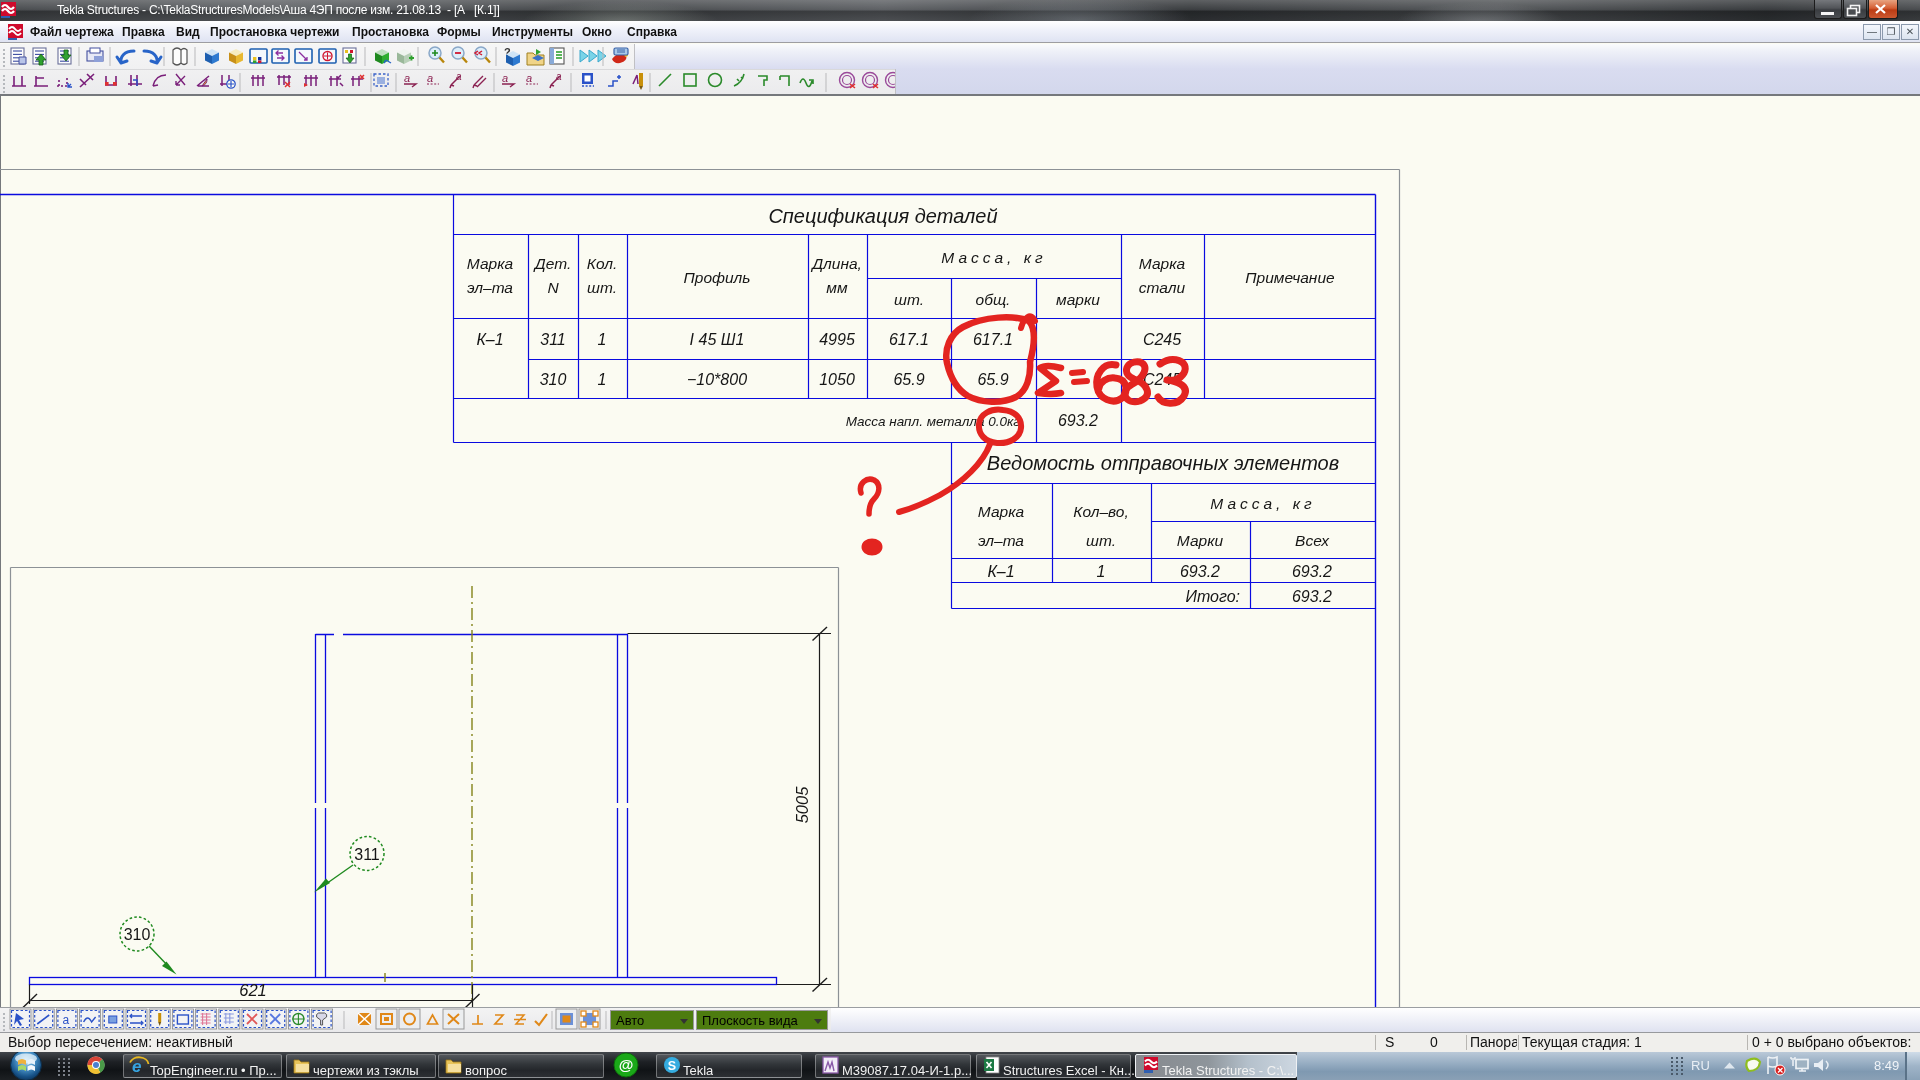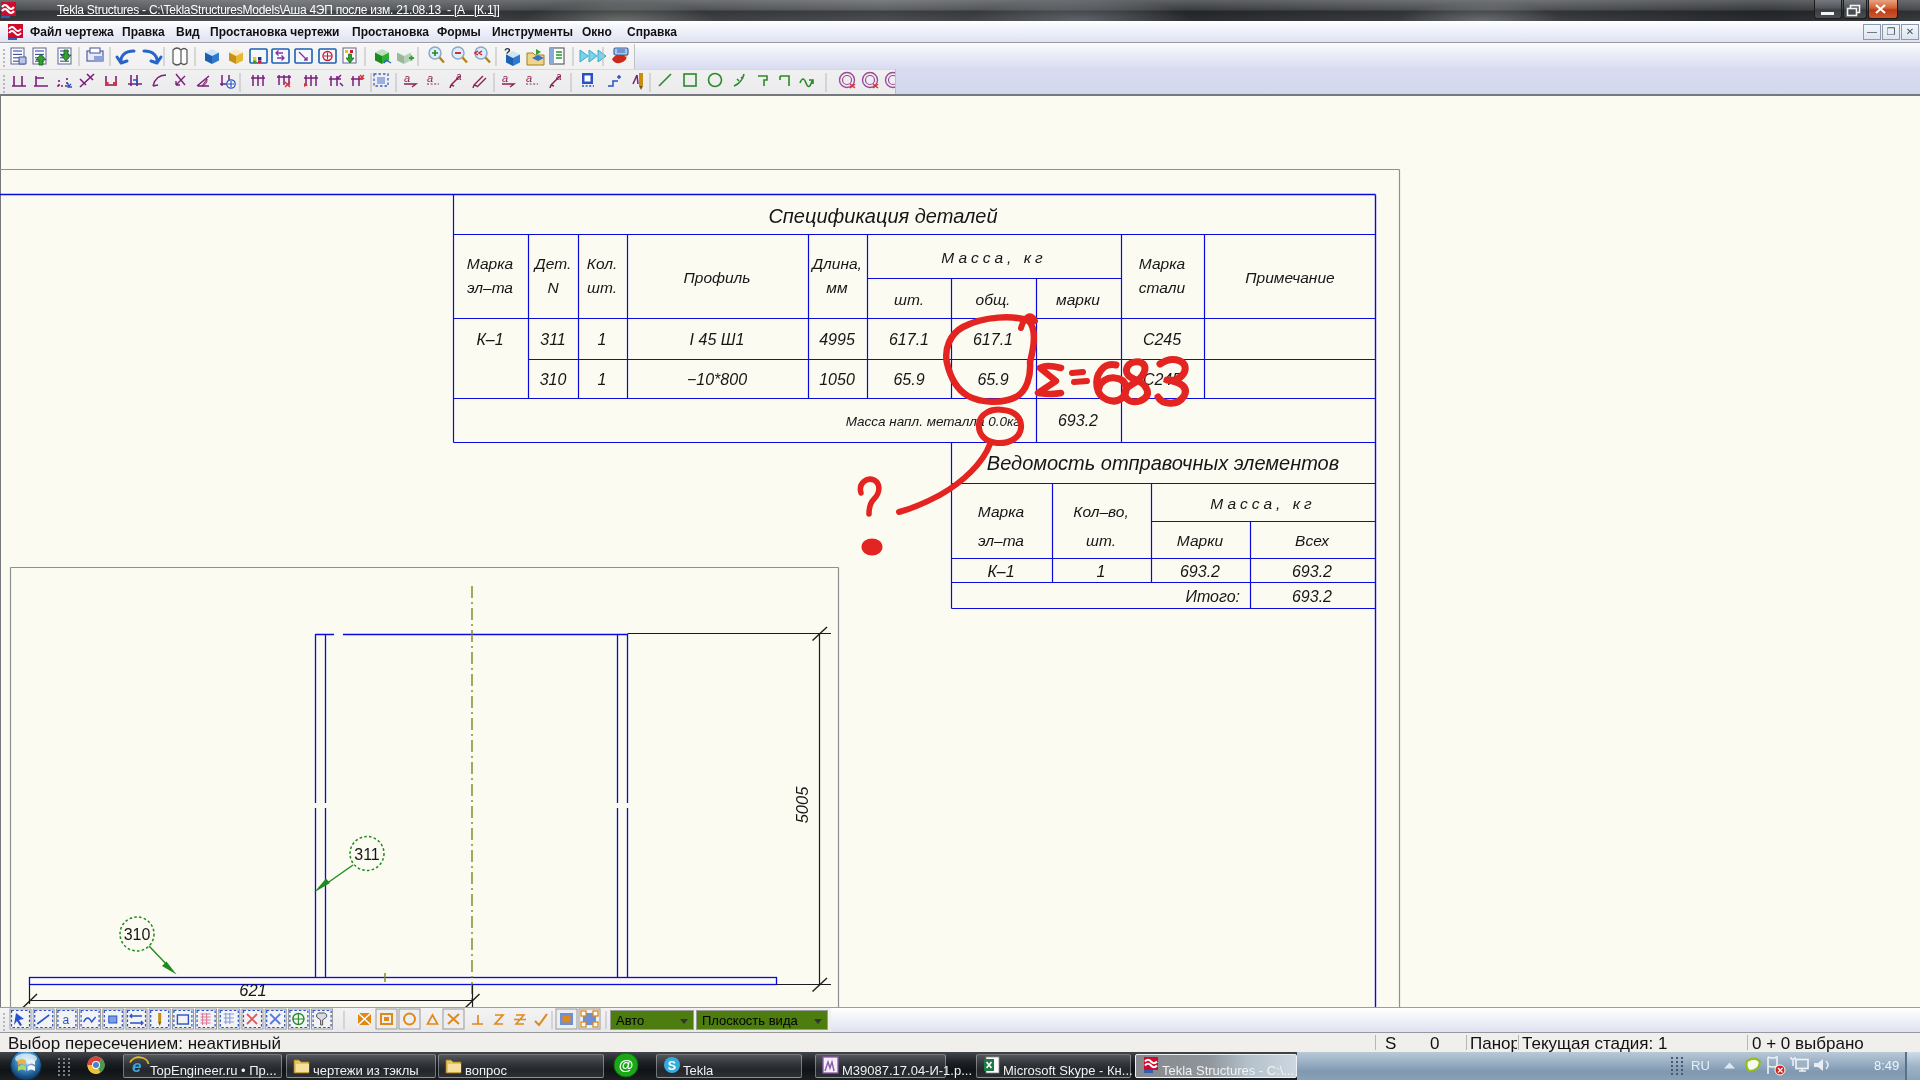--- a/index.html
+++ b/index.html
@@ -7,21 +7,21 @@
     font-family:"Liberation Sans", sans-serif; }
   .abs { position:absolute; }
   #titlebar { position:absolute; left:0; top:0; width:1920px; height:21px;
     background:linear-gradient(90deg,#3f4245 0%,#595c60 14%,#3c3f42 30%,#55585c 46%,#303336 62%,#4a4d50 78%,#2e3134 92%,#3f4245 100%); }
   #titlebar .shade { position:absolute; inset:0;
     background:radial-gradient(ellipse 140px 30px at 620px 22px, rgba(190,200,190,.38), rgba(190,200,190,0) 70%),
       radial-gradient(ellipse 160px 32px at 1080px 20px, rgba(185,195,205,.30), rgba(185,195,205,0) 70%),
       radial-gradient(ellipse 120px 28px at 1480px 22px, rgba(190,195,200,.33), rgba(190,195,200,0) 70%),
       radial-gradient(ellipse 120px 26px at 300px 20px, rgba(170,180,175,.20), rgba(170,180,175,0) 70%),
       linear-gradient(180deg,rgba(255,255,255,.22) 0,rgba(255,255,255,.06) 45%,rgba(0,0,0,.28) 55%,rgba(0,0,0,.10) 100%); }
-  #title-text { position:absolute; left:57px; top:3px; color:#fff; font-size:12px; letter-spacing:-0.25px; white-space:pre;text-decoration:underline; }
+  #title-text { position:absolute; left:57px; top:3px; color:#fff; font-size:12px; letter-spacing:-0.25px; white-space:pre; }
   .capbtn { position:absolute; top:0; height:19px; border:1px solid #1c1c1c; border-top:none; border-radius:0 0 3px 3px; }
   #btn-min { left:1814px; width:28px; background:linear-gradient(180deg,#75787c,#515458 45%,#3a3d41 55%,#4a4d51); }
   #btn-max { left:1843px; width:24px; background:linear-gradient(180deg,#75787c,#515458 45%,#3a3d41 55%,#4a4d51); }
   #btn-close { left:1868px; width:30px; background:linear-gradient(180deg,#e8a380,#d55f35 45%,#bc3c14 55%,#cc5830); }
   #menubar { position:absolute; left:0; top:21px; width:1920px; height:22px;
     background:linear-gradient(180deg,#ffffff,#f0f2fa 40%,#dfe3f2 100%); border-bottom:1px solid #9d9da2; }
   .mi { position:absolute; font-size:12px; font-weight:bold; color:#101010; }
   .mdibtn { position:absolute; width:18px; height:16px; background:linear-gradient(180deg,#f4f7fc,#dce4f0);
     border:1px solid #8b99ac; color:#4a5258; font-size:10px; text-align:center; line-height:14px; }
   #tbzone { position:absolute; left:0; top:44px; width:1920px; height:52px;
@@ -34,21 +34,21 @@
   #canvas { position:absolute; left:0; top:94px; width:1920px; height:913px; background:#fbfbf2;
     border-top:2px solid #75787c; border-left:1px solid #75787c; }
   #botbar { position:absolute; left:0; top:1007px; width:1920px; height:26px;
     background:linear-gradient(180deg,#f3f3f3,#e9e9eb); border-top:1px solid #9b9ea2; border-bottom:1px solid #97999d; }
   #botbar-right { position:absolute; left:831px; top:1008px; width:1089px; height:24px;
     background:linear-gradient(180deg,#ffffff,#dfe2f0); }
   .combo { position:absolute; top:1010px; height:20px; background:#4d7c0f; border:1px solid #9a9a9a; font-size:13px; color:#000; }
   .combo span { position:absolute; left:5px; top:2px; }
   .combo .arr { position:absolute; right:5px; top:8px; width:0; height:0;
     border-left:4px solid transparent; border-right:4px solid transparent; border-top:5px solid #333; }
-  #statusbar { position:absolute; left:0; top:1033px; width:1920px; height:19px; background:#f0efec; font-size:17px; color:#111; }
+  #statusbar { position:absolute; left:0; top:1033px; width:1920px; height:19px; background:#f0efec; font-size:14px; color:#111; }
   #statusbar .fld { position:absolute; top:1px; }
   .statdiv { position:absolute; top:1035px; width:1px; height:15px; background:#b8b6b2; }
   #taskbar { position:absolute; left:0; top:1052px; width:1920px; height:28px;
     background:linear-gradient(180deg,#42464b,#1e2125 35%,#101316 65%,#1d2023); }
   #taskbar-right { position:absolute; left:1297px; top:1052px; width:623px; height:28px;
     background:linear-gradient(180deg,#bac9d8,#93aac0 45%,#7f99b1 70%,#8aa0b5); }
   .tbtn { position:absolute; top:1054px; height:24px; border:1px solid rgba(255,255,255,.35); border-radius:2px;
     background:linear-gradient(180deg,#53575c,#33373b 40%,#23262a 70%,#2c2f33); color:#f2f2f2; font-size:13px; }
   .tbtn .lbl { position:absolute; left:26px; top:8px; white-space:nowrap; overflow:hidden; }
   #tekla-btn { background:linear-gradient(90deg,#86898e 0%,#8e959b 45%,#b4c0cb 70%,#cdd7e1 100%); border-color:#eef1f4; }
@@ -649,25 +649,25 @@
   </div>
   <div class="tbtn" style="left:286px;width:150px">
     <span class="lbl">чертежи из тэклы</span>
   </div>
   <div class="tbtn" style="left:438px;width:166px">
     <span class="lbl">вопрос</span>
   </div>
   <div class="tbtn" style="left:656px;width:146px">
     <span class="lbl">Tekla</span>
   </div>
-  <div class="tbtn" style="left:815px;width:131px">
+  <div class="tbtn" style="left:815px;width:156px">
     <span class="lbl">М39087.17.04-И-1.р...</span>
   </div>
   <div class="tbtn" style="left:976px;width:155px">
-    <span class="lbl">Microsoft Skype - Кн...</span>
+    <span class="lbl">Structures Excel - Кн...</span>
   </div>
   <div class="tbtn" id="tekla-btn" style="left:1135px;width:162px">
     <span class="lbl">Tekla Structures - C:\...</span>
   </div>
   <svg class="abs" style="left:0;top:1052px" width="1920" height="28">
     <defs>
 <radialGradient id="orb" cx="50%" cy="35%" r="70%">
  <stop offset="0%" stop-color="#bfe3f7"></stop>
         <stop offset="40%" stop-color="#4a93c8"></stop>
         <stop offset="75%" stop-color="#175287"></stop>

